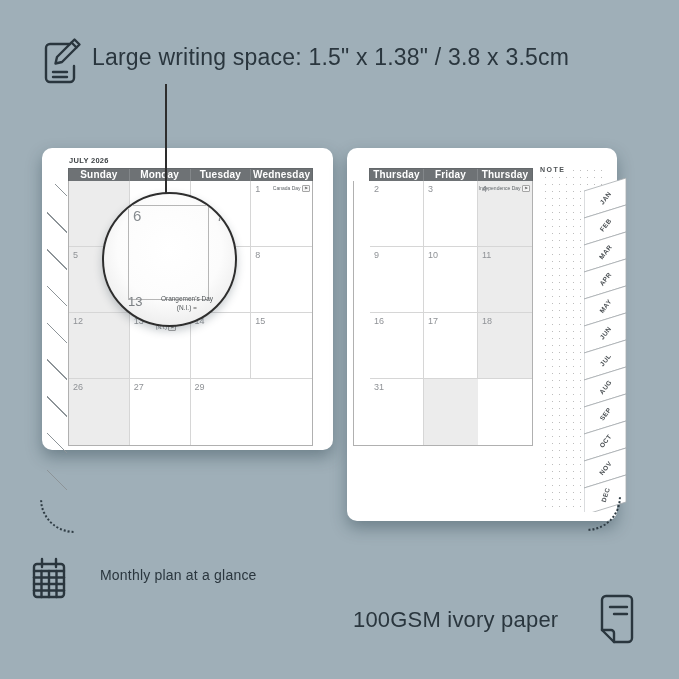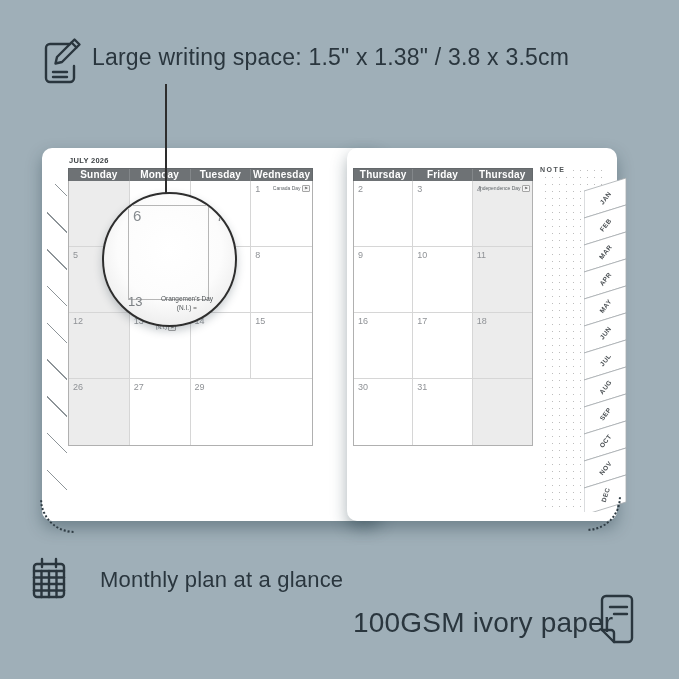--- a/index.html
+++ b/index.html
@@ -3,41 +3,41 @@
 <meta charset="utf-8">
 <style>
   html,body{margin:0;padding:0;}
   body{font-family:"Liberation Sans", sans-serif;}
   #stage{position:relative;width:679px;height:679px;background:#9fafb8;overflow:hidden;}
   .abs{position:absolute;}
 
   
   .anno{color:#2a363e;font-weight:500;letter-spacing:.2px;}
   #top-label{left:92px;top:44px;font-size:23px;}
-  #bl-label{left:100px;top:567px;font-size:22px;}
-  #br-label{left:353px;top:607px;font-size:28px;}
+  #bl-label{left:100px;top:567px;font-size:14px;}
+  #br-label{left:353px;top:607px;font-size:22px;}
   .icon-stroke{stroke:#2a363e;fill:none;stroke-width:2.4;stroke-linecap:round;stroke-linejoin:round;}
 
   #connector{left:165px;top:84px;width:2px;height:110px;background:#2d2d2d;z-index:4;}
 
   
   .page{position:absolute;background:#ffffff;border-radius:10px;box-shadow:0 7px 16px rgba(30,52,62,.38);}
-  #page-left{left:42px;top:148px;width:291px;height:373px;padding-left:48px;}
+  #page-left{left:42px;top:148px;width:291px;height:302px;}
   #page-right{left:347px;top:148px;width:270px;height:373px;}
 
   #hatch{left:5px;top:36px;width:20px;height:322px;
     background:repeating-linear-gradient(45deg, transparent 0 25px, #8d9498 25px 26px);}
   #month-title{left:27px;top:8px;font-size:7.5px;font-weight:bold;color:#3e4346;letter-spacing:.3px;}
 
   .grid{position:absolute;}
   #grid-left{left:26px;top:20px;width:245px;}
   #grid-right{left:6px;top:20px;width:180px;}
   .hrow{display:grid;height:13px;background:#6e7275;border:1px solid #64686b;border-bottom:none;box-sizing:border-box;}
   .cols4{grid-template-columns:repeat(4,1fr);}
-  .cols3{grid-template-columns:repeat(3,1fr);}
+  .cols3{grid-template-columns:repeat(3,1fr);margin-left:16px;}
   .hcell{color:#ffffff;font-size:10px;font-weight:bold;text-align:center;line-height:12px;letter-spacing:.2px;border-right:1px solid #83878a;overflow:hidden;}
   .hcell:last-child{border-right:none;}
   .gbody{border:1px solid #b0b0b0;border-top:none;box-sizing:border-box;}
   .grow{display:grid;height:66px;}
   .cell{position:relative;border-right:1px solid #d6d6d6;border-bottom:1px solid #d6d6d6;background:#fff;overflow:hidden;}
   .cell.last-col{border-right:none;}
   .grow:last-child .cell{border-bottom:none;text-align:center;}
   .cell.shade{background:#ececec;}
   .num{position:absolute;left:4px;top:3px;font-size:9px;color:#8f9296;}
   .hol{position:absolute;right:2px;top:4px;font-size:5px;color:#5f6468;white-space:nowrap;}
@@ -182,23 +182,20 @@
               <span class="num">16</span>
             </div>
             <div class="cell">
               <span class="num">17</span>
             </div>
             <div class="cell shade last-col">
               <span class="num">18</span>
             </div>
           </div>
           <div class="grow cols3">
-            <div class="cell">
-              <span class="num">30</span>
-            </div>
             <div class="cell">
               <span class="num">31</span>
             </div>
             <div class="cell shade last-col"></div>
           </div>
         </div>
       </div>
     <div class="abs" id="note-area">
       <div id="note-label">NOTE</div>
     </div>

